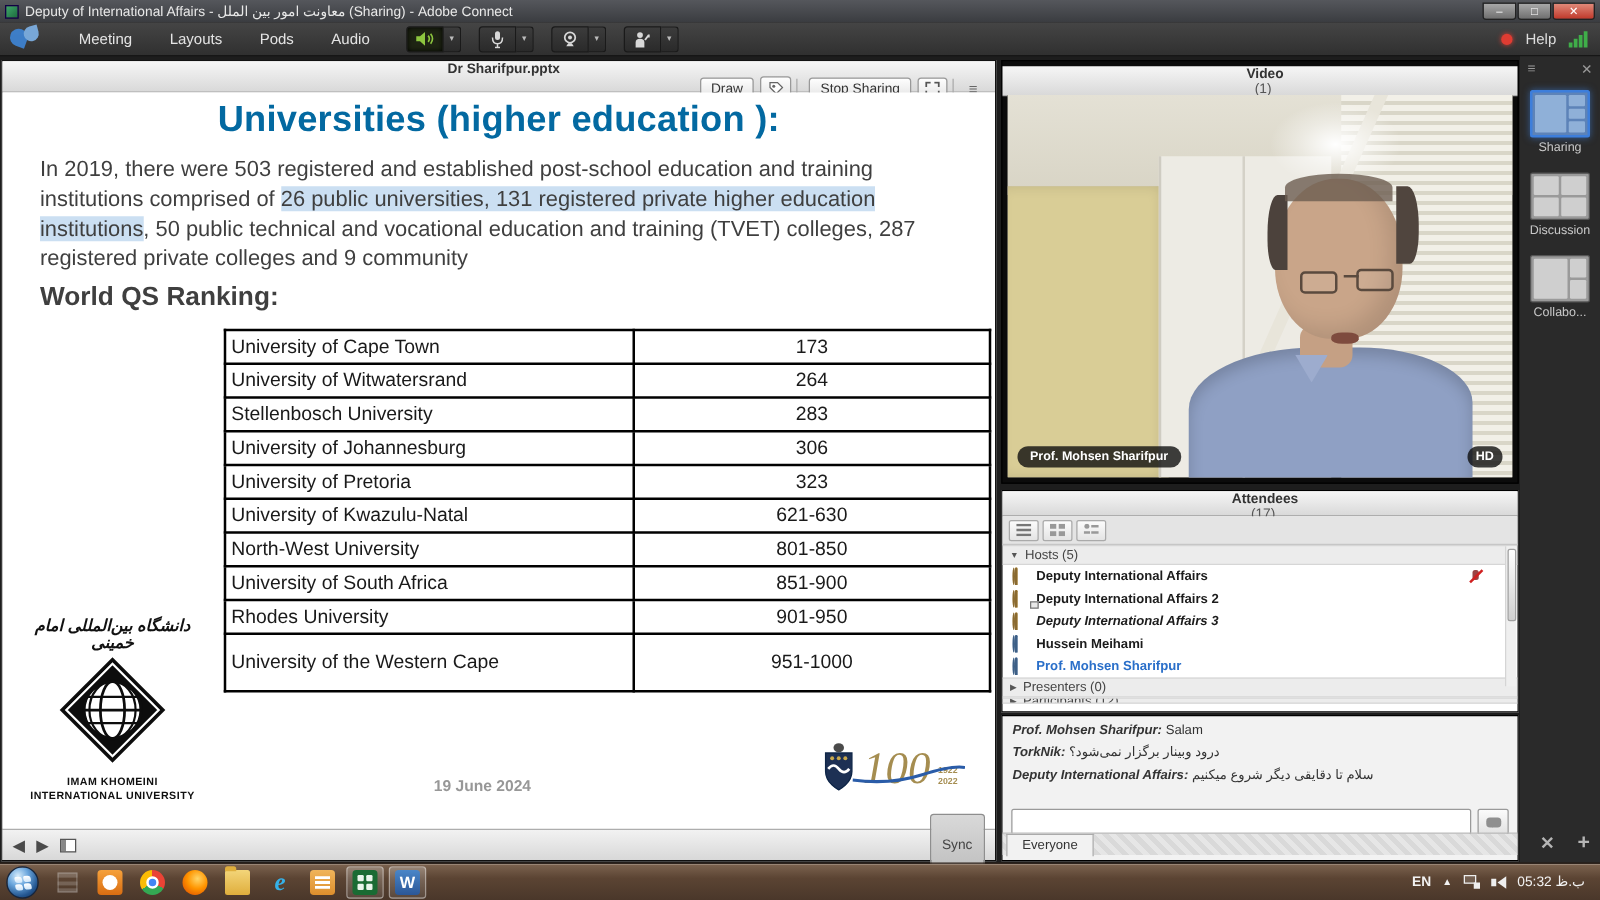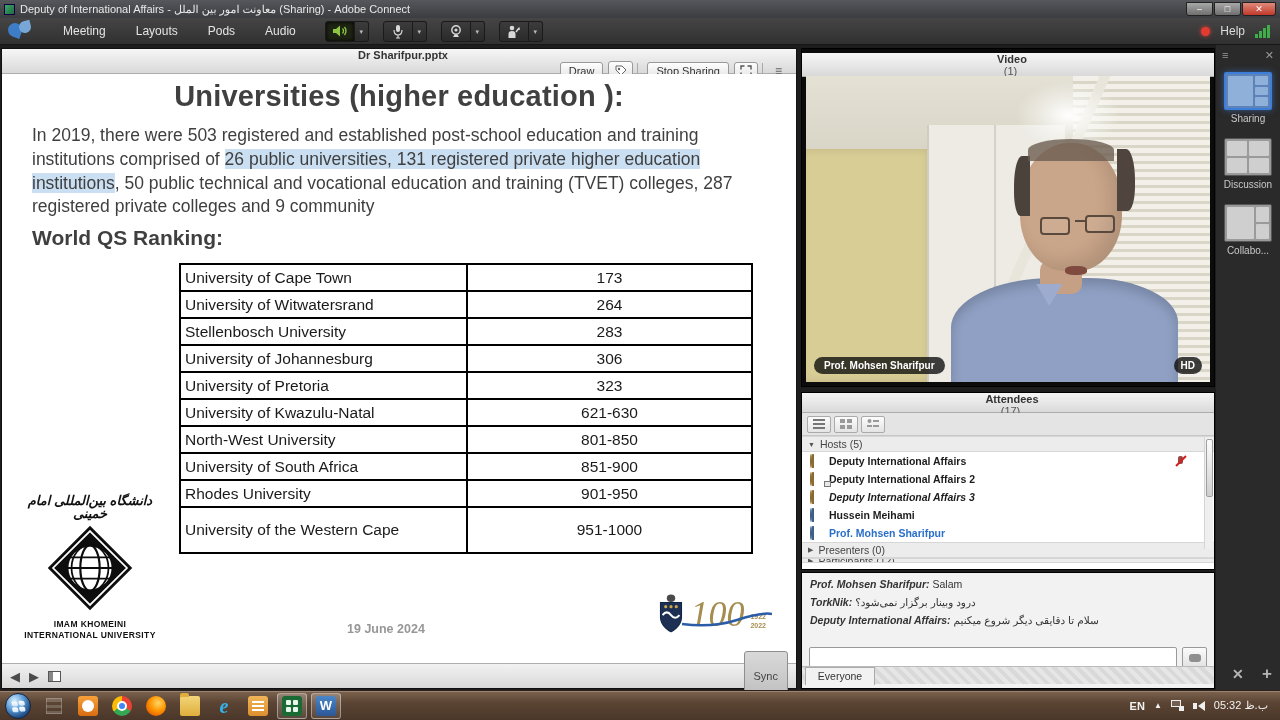--- a/index.html
+++ b/index.html
@@ -45,27 +45,27 @@
   #share-pod { left:1px; top:48px; width:796px; height:641px; background:#fff; border:1px solid #111; }
   #share-header { position:absolute; left:0; top:0; right:0; height:25px; }
   #share-header .right { margin-left:auto; display:flex; align-items:center; padding-right:6px; }
   #share-content { position:absolute; left:0; top:25px; right:0; bottom:25px; background:#fff; overflow:hidden; }
   #share-footer { position:absolute; left:0; bottom:0; right:0; height:25px; background:linear-gradient(#f2f2f2,#d8d8d8); border-top:1px solid #adadad; display:flex; align-items:center; padding:0 8px; }
   .navarrow { font-size:13px; color:#4a4a4a; margin-right:9px; }
   #panel-icon { width:13px; height:11px; border:1px solid #555; background:linear-gradient(90deg,#888 0 4px,#fff 4px); }
   #sync-btn { margin-left:auto; background:linear-gradient(#d9d9d9,#bdbdbd); border:1px solid #8e8e8e; border-radius:3px; font-size:11px; color:#444; padding:18px 9px; }
 
   
-  #slide-title { left:0; right:0; top:6px; text-align:center; font-size:29px; font-weight:bold; color:#404040; letter-spacing:.2px; }
+  #slide-title { left:0; right:0; top:6px; text-align:center; font-size:29px; font-weight:bold; color:#0369a1; letter-spacing:.2px; }
   #slide-para { left:30px; top:50px; width:742px; font-size:17.5px; line-height:1.36; color:#3f3f3f; }
   #slide-para .hl { background:#cbdff2; }
   #qs-heading { left:30px; top:152px; font-size:21px; font-weight:bold; color:#3f3f3f; }
   #qs-table { left:177px; top:189px; border-collapse:collapse; }
   #qs-table td { border:2px solid #000; font-size:15.5px; color:#1a1a1a; height:27px; padding:1px 4px; }
-  #qs-table td.name { width:287px;margin-top:31px; }
+  #qs-table td.name { width:327px;margin-top:31px; }
   #qs-table td.val { width:285px; text-align:center; }
   #qs-table tr.tall td { height:46px; }
   #ikiu { left:10px; top:420px; width:156px; text-align:center; color:#111; }
   #ikiu .fa { font-size:13px; font-style:italic; font-weight:bold; direction:rtl; line-height:1; margin-bottom:4px; }
   #ikiu .cap { font-size:8.5px; font-weight:bold; letter-spacing:.4px; margin-top:3px; line-height:1.25; }
   #slide-date { left:345px; top:548px; font-size:12.5px; font-weight:bold; color:#979797; }
   #wits { right:30px; top:520px; display:flex; align-items:center; gap:6px; }
   #wits .txt { text-align:right; font-family:"Liberation Serif",serif; font-size:10.5px; font-weight:bold; color:#1d3864; line-height:1.25; letter-spacing:.5px; }
   #wits .hundred { position:relative; font-family:"Liberation Serif",serif; font-size:36px; font-style:italic; color:#a58d50; line-height:1; }
   #wits .years { font-size:7px; color:#a58d50; font-weight:bold; line-height:1.2; align-self:flex-end; margin-bottom:4px; }

